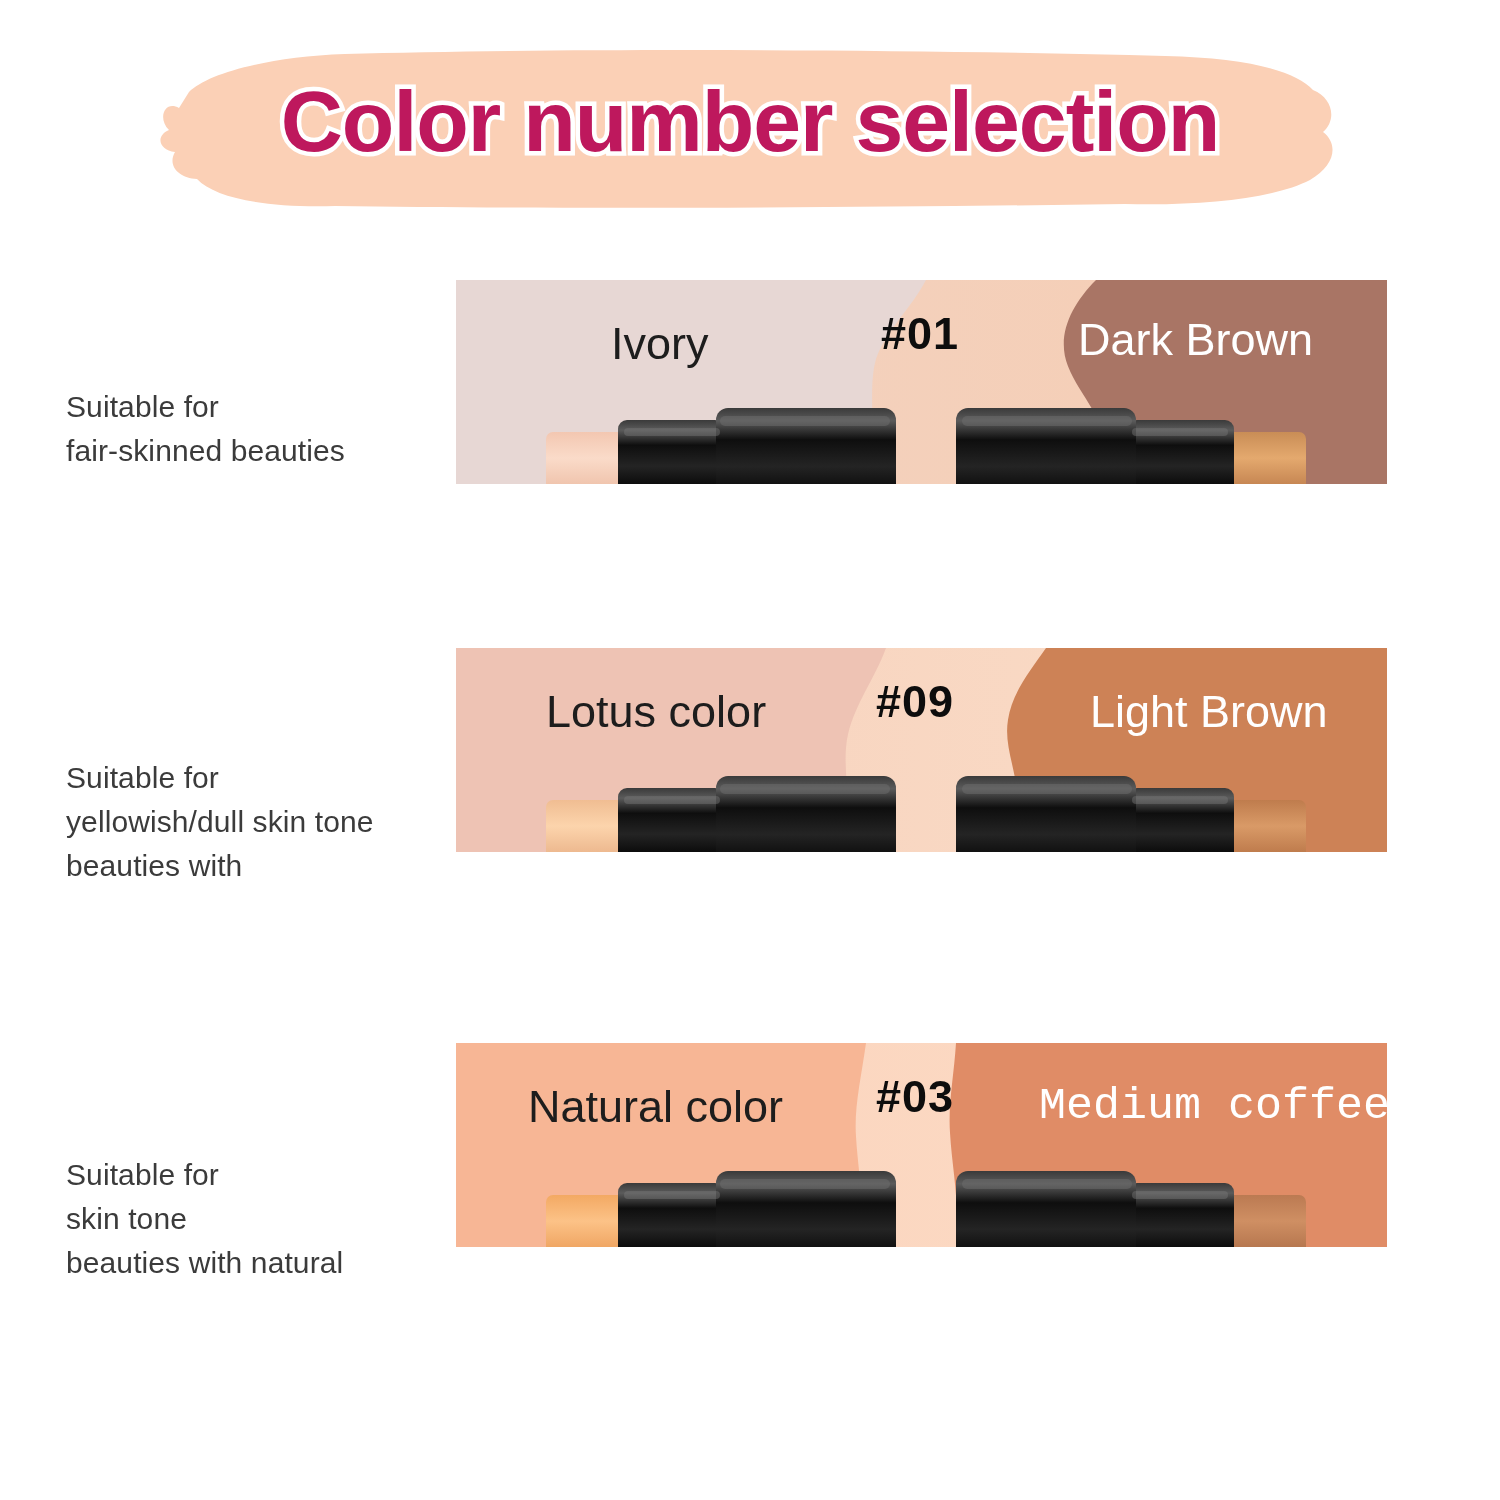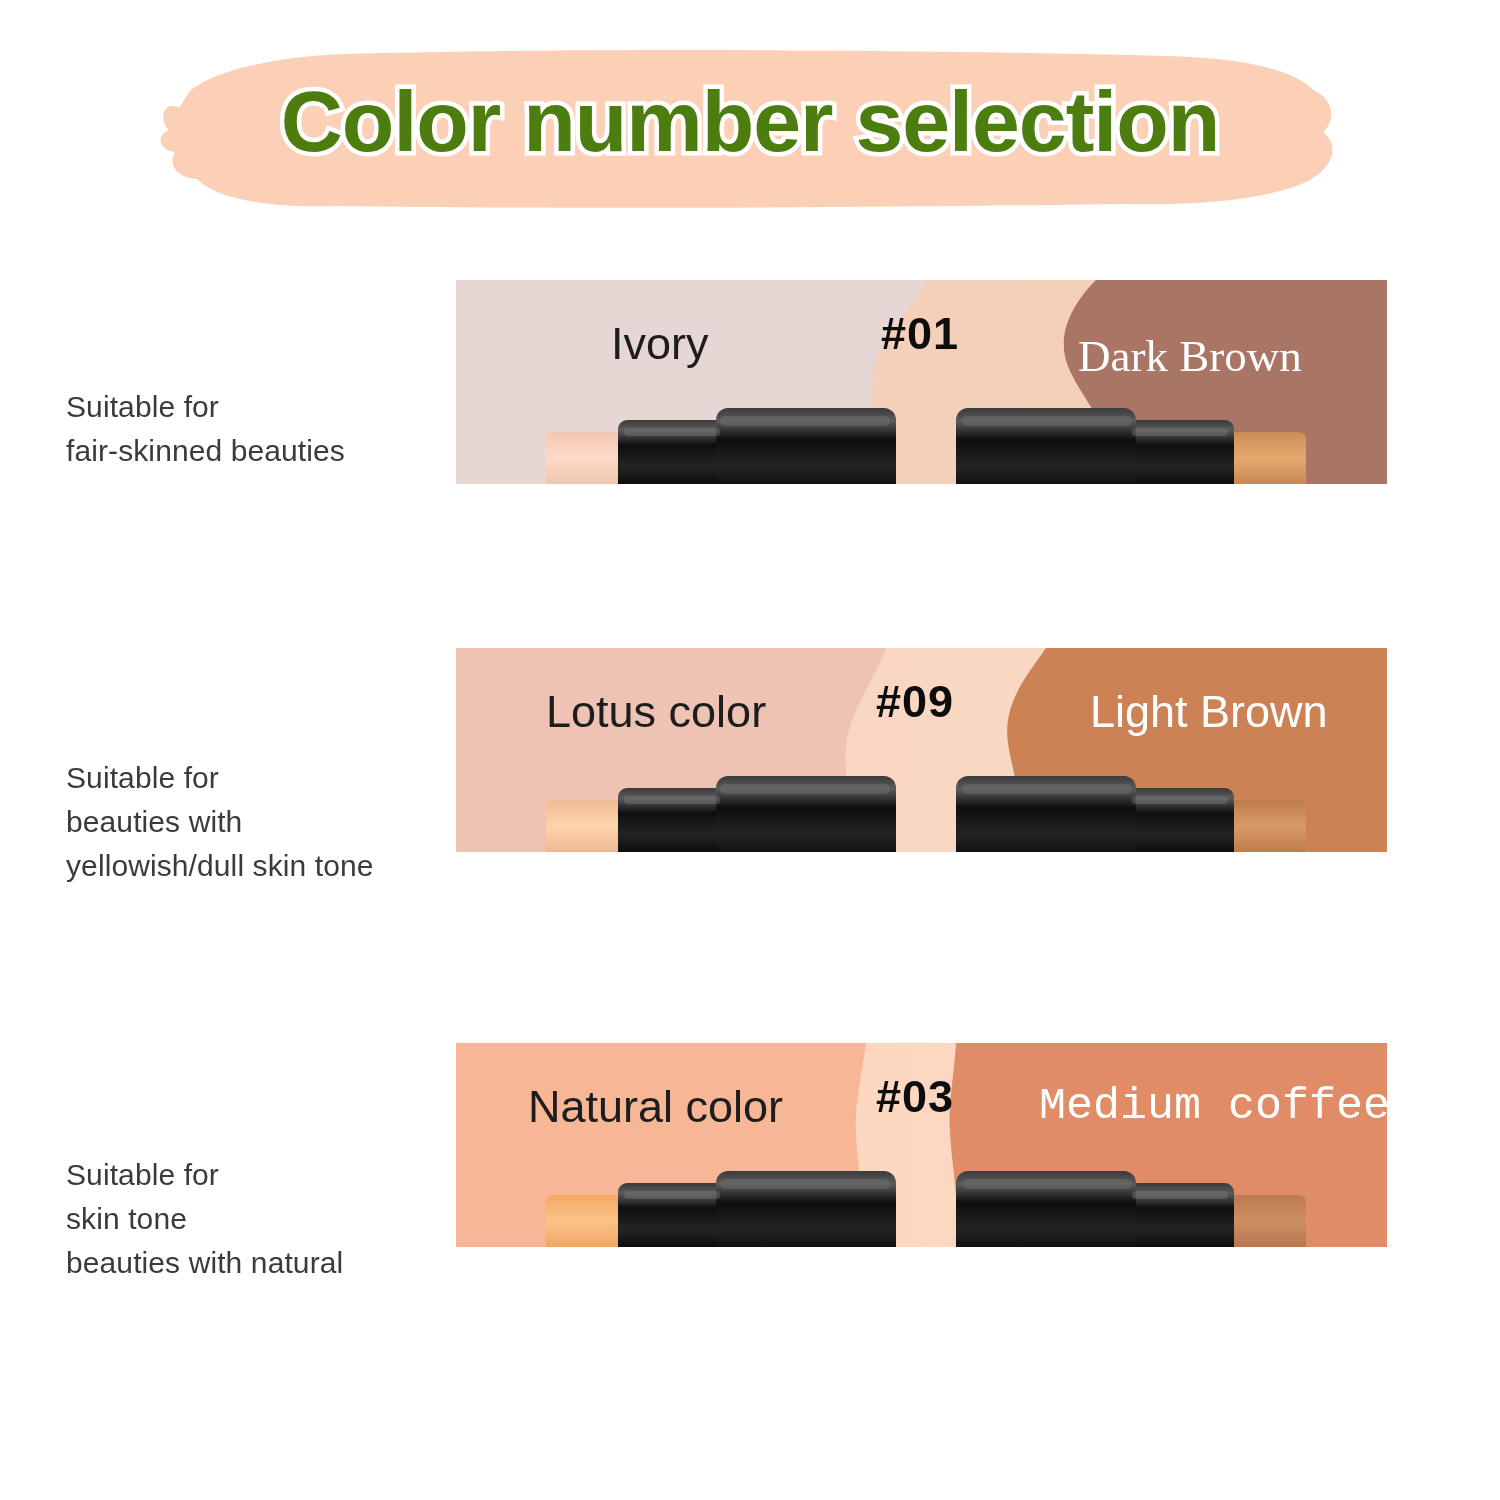--- a/index.html
+++ b/index.html
@@ -34,21 +34,21 @@
 
   .page-title {
     position: absolute;
     left: 0; right: 0;
     top: 72px;
     text-align: center;
     font-family: "Liberation Sans", sans-serif;
     font-size: 86px;
     font-weight: bold;
     letter-spacing: -1px;
-    color: #4d7c0f;
+    color: #be185d;
     -webkit-text-stroke: 9px #ffffff;
     paint-order: stroke fill;
     text-shadow:
        0 0 0 #fff;
     white-space: nowrap;
   }
 
   
   .row {
     position: absolute;
@@ -92,21 +92,21 @@
     white-space: nowrap;
     letter-spacing: 0px;
   }
   .label.left  { color: #1d1d1d; }
   .label.code  { color: #0d0d0d; font-weight: 700; letter-spacing: 1px; }
   .label.right { color: #ffffff; }
 
   
   .r1 .label.left  { left: 155px;  top: 38px; }
   .r1 .label.code  { left: 425px;  top: 28px; }
-  .r1 .label.right { left: 622px;  top: 50px; font-family: Liberation Serif, serif; }
+  .r1 .label.right { left: 622px;  top: 34px; }
 
   .r2 .label.left  { left: 90px;  top: 38px; }
   .r2 .label.code  { left: 420px;  top: 28px; }
   .r2 .label.right { left: 634px;  top: 38px; text-align: right; }
 
   .r3 .label.left  { left: 72px;  top: 38px; }
   .r3 .label.code  { left: 420px;  top: 28px; }
   .r3 .label.right { left: 583px;  top: 38px; font-family: Liberation Mono, monospace; }
 
   
@@ -210,22 +210,22 @@
           <rect x="80" y="22" width="96" height="8" rx="4" fill="#777" opacity="0.45"></rect>
         </g>
       </svg>
     </div>
   </div>
 </div>
 
 <div class="row row-2">
   <div class="side-text side-2">
     <div>Suitable for</div>
+    <div>yellowish/dull skin tone</div>
     <div>beauties with</div>
-    <div>yellowish/dull skin tone</div>
   </div>
 
   <div class="panel r2">
     <svg class="bg" viewBox="0 0 931 284" preserveAspectRatio="none" aria-hidden="true">
       <defs>
         <filter id="tex2" x="0" y="0" width="100%" height="100%">
           <feTurbulence type="fractalNoise" baseFrequency="0.5 0.95" numOctaves="3" seed="19" result="n"></feTurbulence>
           <feColorMatrix in="n" type="saturate" values="0"></feColorMatrix>
           <feComponentTransfer>
               <feFuncA type="linear" slope="0.22"></feFuncA>

